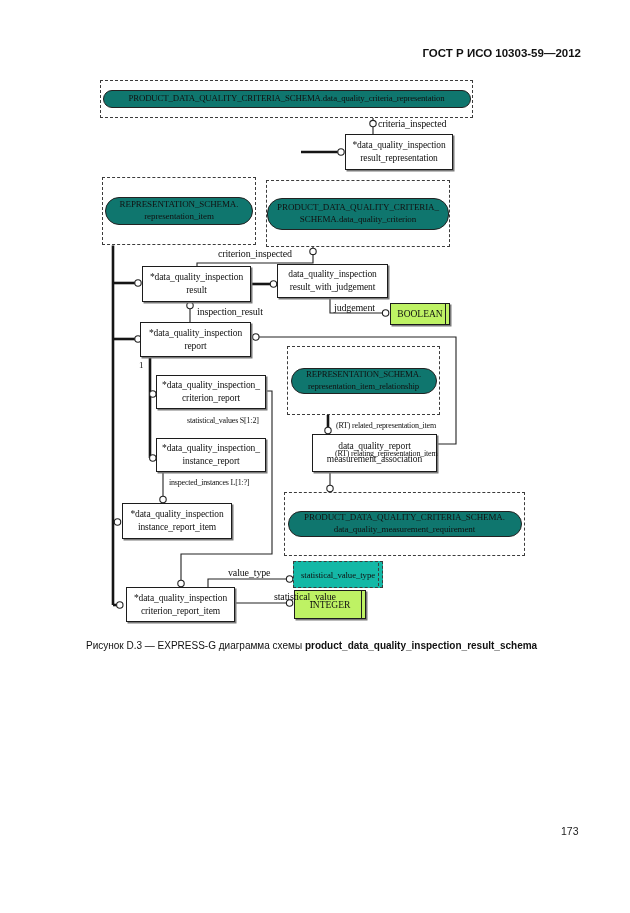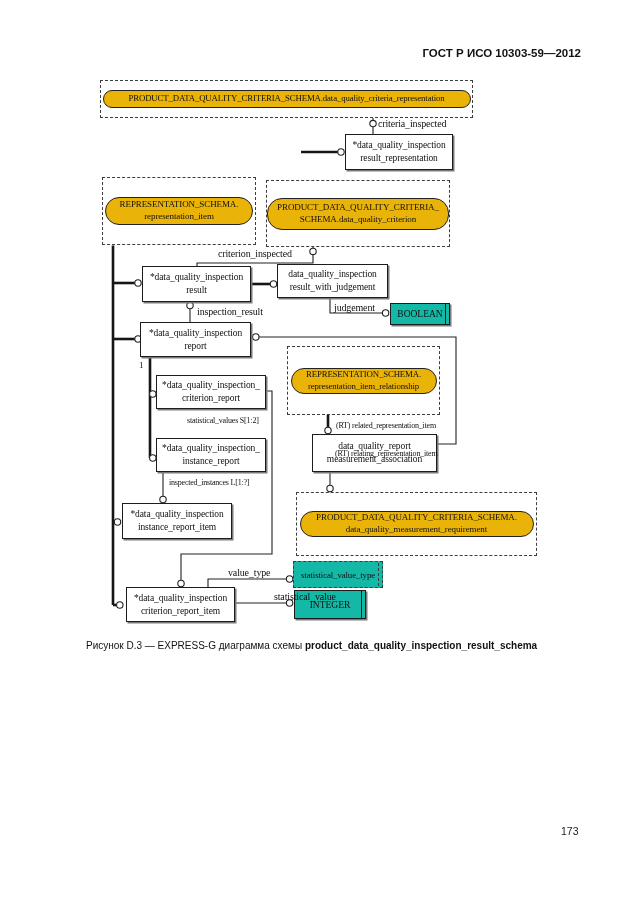--- a/index.html
+++ b/index.html
@@ -28,34 +28,34 @@
   svg.wires path { fill:none; }
   .thick path { stroke:#151515; stroke-width:2.6; }
   .thin  path { stroke:#222;    stroke-width:1.1; }
   .circ circle { fill:#fff; stroke:#222; stroke-width:1.1; }
 
   .dashed-frame {
     position:absolute; border:1px dashed #3c3c3c; background:transparent;
     display:flex; align-items:center; justify-content:center;
   }
   .oval {
-    border:1.4px solid #222; border-radius:15px; background:#eab308;
+    border:1.4px solid #222; border-radius:15px; background:#0f766e;
     display:flex; align-items:center; justify-content:center; text-align:center;
     font-size:9px; line-height:1.3; white-space:pre-line; letter-spacing:-0.1px; color:#111;
     padding:0 4px;
   }
   .oval.small { font-size:8.8px; letter-spacing:-0.15px; }
   .entity {
     position:absolute; border:1.4px solid #1c1c1c; background:#fff;
     box-shadow:1.5px 1.5px 0 #7a7a7a;
     display:flex; align-items:center; justify-content:center; text-align:center;
     font-size:9.5px; line-height:1.32; white-space:pre-line; letter-spacing:-0.1px; color:#111;
   }
   .typebox {
-    position:absolute; border:1.4px solid #1c1c1c; background:#14b8a6;
+    position:absolute; border:1.4px solid #1c1c1c; background:#bef264;
     box-shadow:1.5px 1.5px 0 #7a7a7a;
     display:flex; align-items:center; justify-content:center;
     font-size:9.5px; color:#111;
   }
   .typebox .dbl { position:absolute; top:0; bottom:0; right:3px; width:1.2px; background:#1c1c1c; }
   .seltype {
     position:absolute; border:1.2px dashed #3c3c3c; background:#14b8a6;
     display:flex; align-items:center; justify-content:center;
     font-size:8.8px; letter-spacing:-0.1px; color:#111;
   }
@@ -124,21 +124,21 @@
 representation_item</div>
   </div>
   <div class="dashed-frame" style="left:266px;top:180px;width:184px;height:67px;">
     <div class="oval" style="width:192px;height:32px;">PRODUCT_DATA_QUALITY_CRITERIA_
 SCHEMA.data_quality_criterion</div>
   </div>
   <div class="dashed-frame" style="left:287px;top:346px;width:153px;height:69px;">
     <div class="oval small" style="width:146px;height:26px;">REPRESENTATION_SCHEMA.
 representation_item_relationship</div>
   </div>
-  <div class="dashed-frame" style="left:296px;top:492px;width:241px;height:64px;">
+  <div class="dashed-frame" style="left:284px;top:492px;width:241px;height:64px;">
     <div class="oval" style="width:234px;height:26px;">PRODUCT_DATA_QUALITY_CRITERIA_SCHEMA.
 data_quality_measurement_requirement</div>
   </div>
 
   <div class="entity" style="left:345px;top:134px;width:108px;height:36px;">*data_quality_inspection
 result_representation</div>
   <div class="entity" style="left:142px;top:266px;width:109px;height:36px;">*data_quality_inspection
 result</div>
   <div class="entity" style="left:277px;top:264px;width:111px;height:34px;">data_quality_inspection
 result_with_judgement</div>

